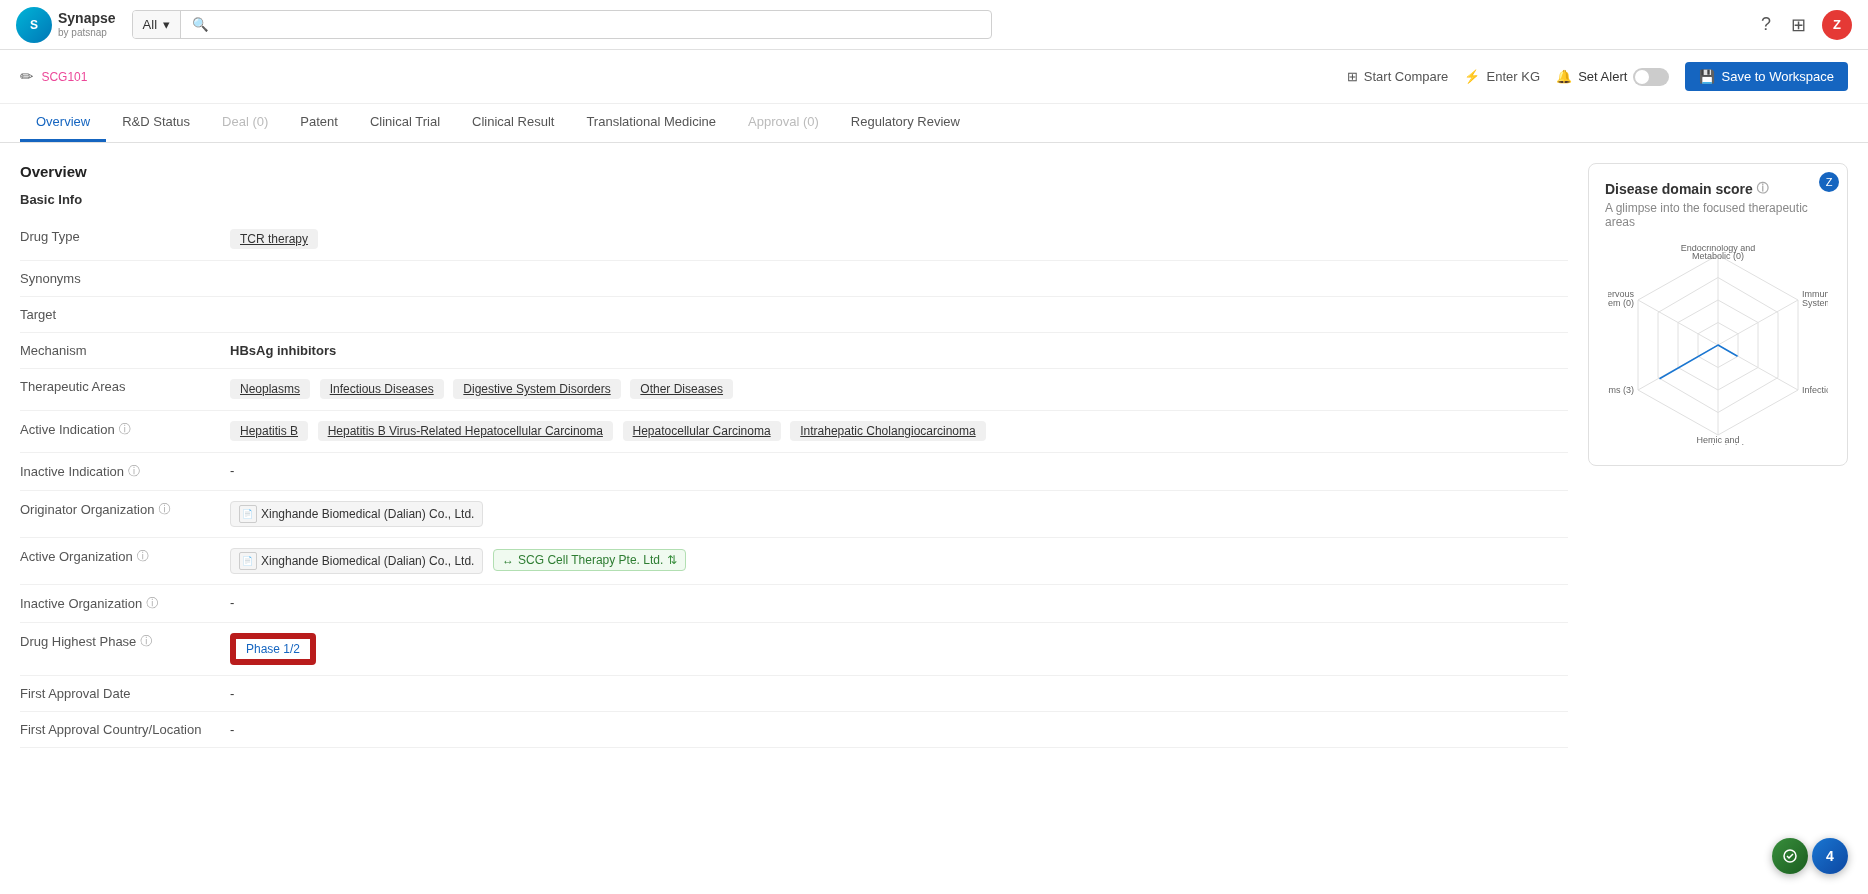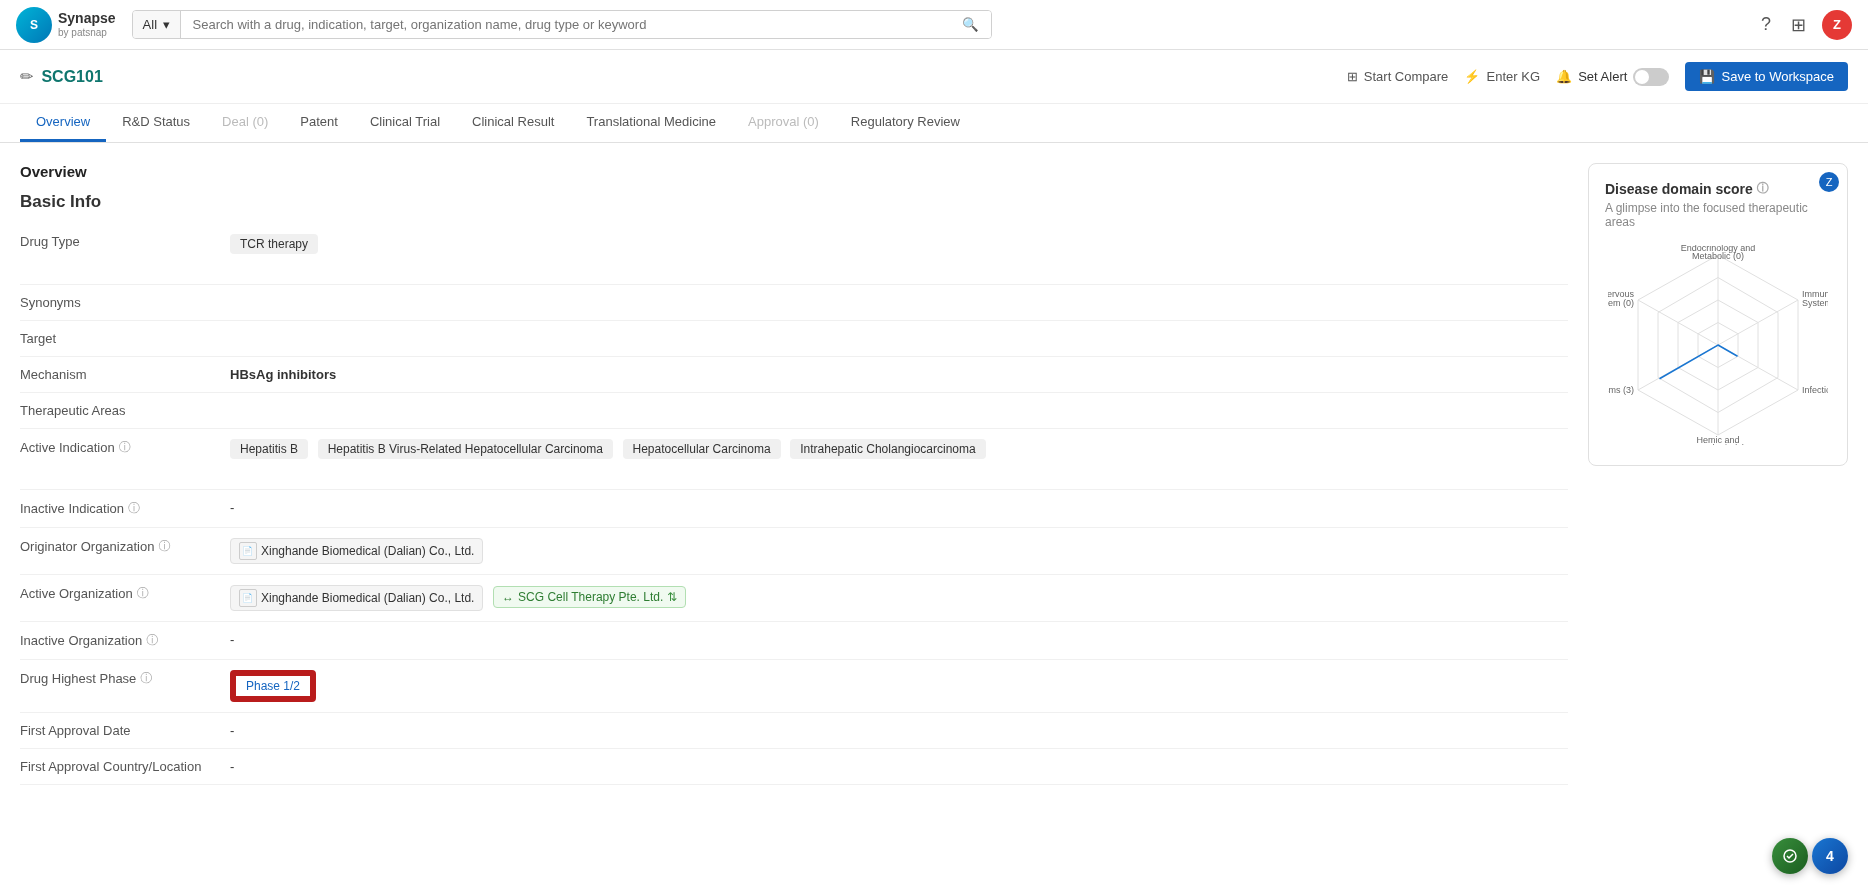--- a/index.html
+++ b/index.html
@@ -16,47 +16,47 @@
     .search-input { flex: 1; border: none; outline: none; padding: 6px 12px; font-size: 13px; color: #888; }
     .search-icon-btn { padding: 6px 12px; background: #fff; border: none; cursor: pointer; color: #555; }
     .header-actions { display: flex; align-items: center; gap: 12px; margin-left: auto; }
     .icon-btn { background: none; border: none; cursor: pointer; color: #555; font-size: 18px; padding: 4px; }
     .avatar-btn { width: 30px; height: 30px; border-radius: 50%; background: #e53935; color: white; border: none; cursor: pointer; font-size: 13px; font-weight: 600; }
 
     
     .drug-header { display: flex; align-items: center; padding: 12px 20px; border-bottom: 1px solid #eee; }
     .drug-title-area { display: flex; align-items: center; gap: 8px; }
     .pencil-icon { color: #666; font-size: 16px; }
-    .drug-name { font-size: 16px; font-weight: 700; color: #0f766e; }
+    .drug-name { font-size: 12px; font-weight: 400; color: #ec4899; }
     .drug-actions { margin-left: auto; display: flex; align-items: center; gap: 16px; }
     .action-btn { display: flex; align-items: center; gap: 6px; background: none; border: none; cursor: pointer; color: #555; font-size: 13px; }
     .action-btn-blue { background: #1565c0; color: white; border: none; border-radius: 4px; padding: 7px 14px; cursor: pointer; font-size: 13px; display: flex; align-items: center; gap: 6px; }
     .toggle-switch { position: relative; display: inline-block; width: 36px; height: 18px; }
     .toggle-switch input { opacity: 0; width: 0; height: 0; }
     .toggle-slider { position: absolute; cursor: pointer; top: 0; left: 0; right: 0; bottom: 0; background-color: #ccc; border-radius: 18px; transition: .3s; }
     .toggle-slider:before { position: absolute; content: ""; height: 14px; width: 14px; left: 2px; bottom: 2px; background-color: white; border-radius: 50%; transition: .3s; }
     input:checked + .toggle-slider { background-color: #1976d2; }
     input:checked + .toggle-slider:before { transform: translateX(18px); }
 
     
     .tabs { display: flex; border-bottom: 1px solid #e0e0e0; padding: 0 20px; }
     .tab { padding: 10px 16px; cursor: pointer; font-size: 13px; color: #555; border-bottom: 3px solid transparent; white-space: nowrap; }
     .tab.active { color: #1565c0; border-bottom-color: #1565c0; font-weight: 500; }
     .tab.disabled { color: #bbb; cursor: default; }
 
     
     .content { display: flex; padding: 20px; gap: 20px; }
     .main-content { flex: 1; min-width: 0; }
     .section-title { font-size: 15px; font-weight: 600; color: #222; margin-bottom: 12px; }
-    .subsection-title { font-size: 17px; font-weight: 600; color: #333; margin-bottom: 12px; }
+    .subsection-title { font-size: 13px; font-weight: 600; color: #333; margin-bottom: 12px; }
     .info-row { display: flex; align-items: flex-start; padding: 10px 0; border-bottom: 1px solid #f0f0f0; }
     .info-label { width: 210px; min-width: 210px; font-size: 13px; color: #555; display: flex; align-items: center; gap: 4px; }
     .info-value { flex: 1; font-size: 13px; color: #333; }
     .info-icon { color: #aaa; font-size: 12px; cursor: pointer; }
-    .tag { display: inline-block; padding: 3px 10px; border-radius: 4px; font-size: 12px; margin-right: 6px; margin-bottom: 20px; background: #f0f0f0; color: #333; }
+    .tag { display: inline-block; padding: 3px 10px; border-radius: 4px; font-size: 12px; margin-right: 6px; margin-bottom: 1px; background: #f0f0f0; color: #333; text-decoration: underline; }
     .tag-blue-outline { border: 6px solid #b91c1c; color: #1565c0; background: #fff; border-radius: 4px; padding: 3px 10px; font-size: 12px; display: inline-block; }
     .link-blue { color: #1565c0; cursor: pointer; font-size: 13px; }
     .org-icon { width: 18px; height: 18px; border: 1px solid #ccc; border-radius: 2px; display: inline-flex; align-items: center; justify-content: center; font-size: 9px; color: #555; margin-right: 4px; }
     .org-badge { display: inline-flex; align-items: center; background: #f5f5f5; border: 1px solid #e0e0e0; border-radius: 4px; padding: 3px 8px; margin-right: 6px; font-size: 12px; }
     .org-badge-green { display: inline-flex; align-items: center; background: #f0faf0; border: 1px solid #b2dfb2; border-radius: 4px; padding: 3px 8px; margin-right: 6px; font-size: 12px; color: #2e7d32; }
 
     
     .disease-panel { width: 260px; min-width: 260px; border: 1px solid #e0e0e0; border-radius: 8px; padding: 16px; height: fit-content; position: relative; }
     .disease-panel-title { font-size: 14px; font-weight: 600; color: #333; display: flex; align-items: center; gap: 4px; margin-bottom: 4px; }
     .disease-panel-subtitle { font-size: 12px; color: #888; margin-bottom: 16px; }
@@ -77,21 +77,20 @@
     <div>
       <div class="logo-text">Synapse</div>
       <div class="logo-sub">by patsnap</div>
     </div>
   </div>
   <div class="search-container">
     <div class="search-dropdown">
       <span>All</span>
       <span>▾</span>
     </div>
-    <input class="search-input" type="text" placeholder="Search with a drug, indication, target, organization name, drug type or keyword" style="">
     <button class="search-icon-btn">🔍</button>
   </div>
   <div class="header-actions">
     <button class="icon-btn">?</button>
     <button class="icon-btn">⊞</button>
     <button class="avatar-btn">Z</button>
   </div>
 </div>
 
 <div class="drug-header">
@@ -157,20 +156,26 @@
 
     <div class="info-row">
       <div class="info-label">Mechanism</div>
       <div class="info-value">
         <strong>HBsAg inhibitors</strong>
       </div>
     </div>
 
     <div class="info-row">
       <div class="info-label">Therapeutic Areas</div>
+      <div class="info-value">
+        <span class="tag">Neoplasms</span>
+        <span class="tag">Infectious Diseases</span>
+        <span class="tag">Digestive System Disorders</span>
+        <span class="tag">Other Diseases</span>
+      </div>
     </div>
 
     <div class="info-row">
       <div class="info-label">
         <span>Active Indication</span>
         <span class="info-icon">ⓘ</span>
       </div>
       <div class="info-value">
         <span class="tag">Hepatitis B</span>
         <span class="tag">Hepatitis B Virus-Related Hepatocellular Carcinoma</span>

